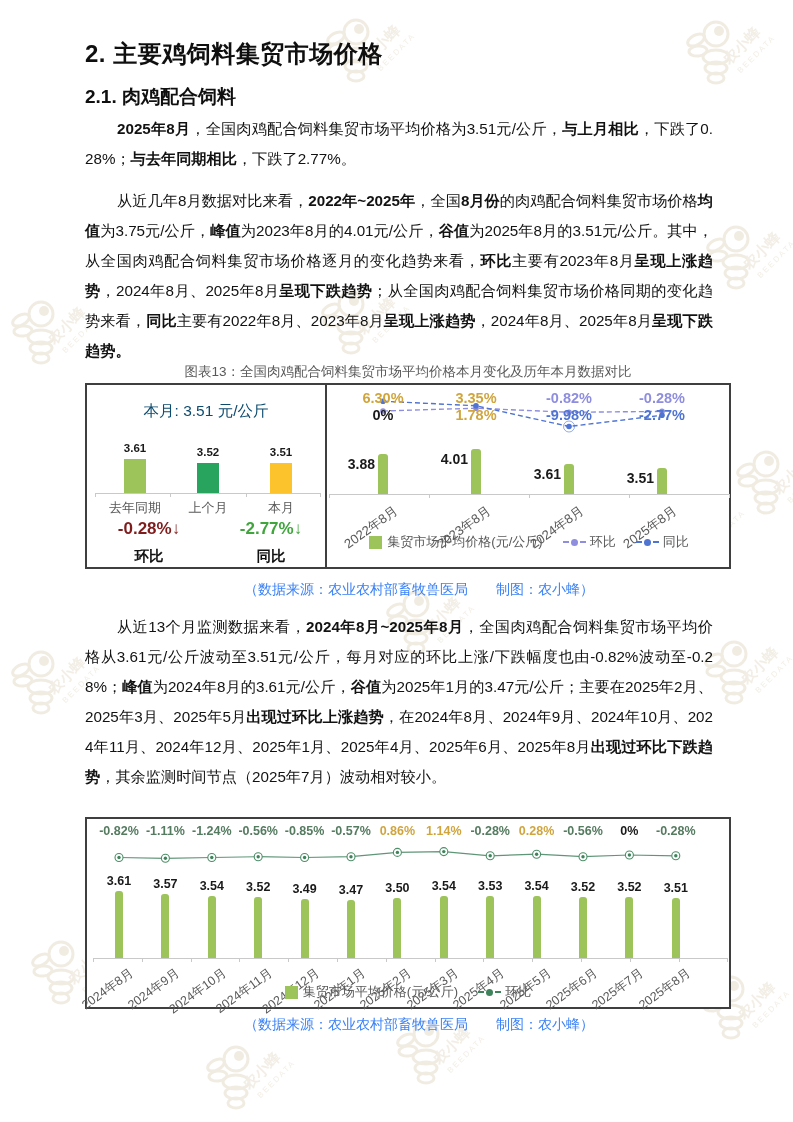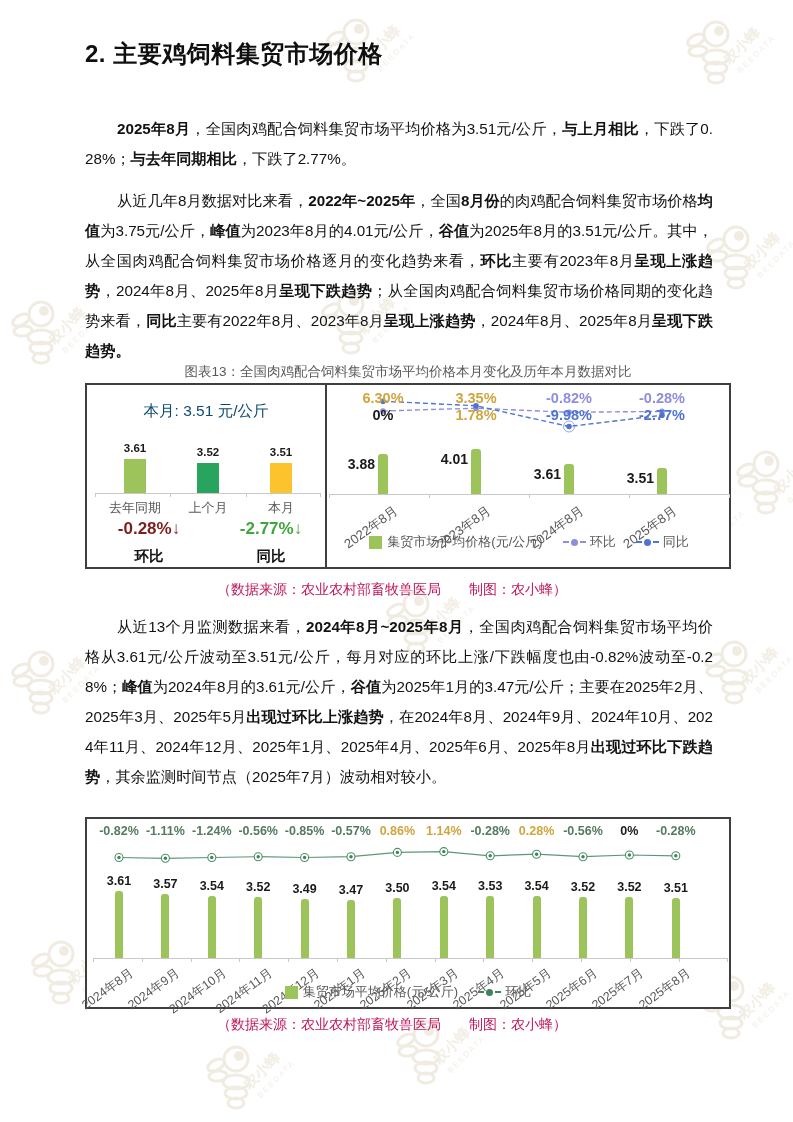--- a/index.html
+++ b/index.html
@@ -9,21 +9,21 @@
   h2.subtitle{position:absolute;left:85px;top:84px;margin:0;font-size:19px;font-weight:700;color:#0f0f0f;}
   p.para{position:absolute;left:85px;width:628px;margin:0;font-size:15.2px;line-height:30px;
          text-align:justify;word-break:break-all;text-indent:32px;color:#121212;}
   p.para b{font-weight:700;}
   .p1{top:114px;}
   .p2{top:186px;}
   .p3{top:612px;}
   .caption{position:absolute;left:85px;width:646px;text-align:center;font-size:13.5px;color:#595959;}
   .cap13{top:363px;}
   .cap14{top:793px;}
-  .source{position:absolute;left:69px;width:646px;text-align:center;font-size:14px;color:#be185d;}
+  .source{position:absolute;left:96px;width:646px;text-align:center;font-size:14px;color:#3b82f6;}
   .src13{top:581px;}
   .src14{top:1016px;}
   .figbox{position:absolute;left:85px;width:646px;border:2px solid #3f3f3f;background:#fff;box-sizing:border-box;}
   .box13{top:383px;height:186px;}
   .box14{top:817px;height:192px;}
   .panel-left{position:absolute;left:0;top:0;width:240px;height:100%;border-right:2px solid #3f3f3f;box-sizing:border-box;}
   .panel-right{position:absolute;left:240px;top:0;width:404px;height:100%;}
   .lm{display:inline-flex;align-items:center;gap:2px;margin-right:4px;}
   .lm i{display:block;width:6px;height:2px;background:currentColor;}
   .lm b{display:block;width:7px;height:7px;border-radius:50%;background:currentColor;}
@@ -290,20 +290,21 @@
           <circle cx="39" cy="21" r="5" fill="#e5ddcc"></circle>
           <g transform="rotate(-45 62 48)" fill="#e8e1d2">
             <text x="48" y="44" font-size="15" font-weight="700" font-family="Liberation Sans, sans-serif">农小蜂</text>
             <text x="50" y="58" font-size="8" letter-spacing="2" font-family="Liberation Sans, sans-serif">BEEDATA</text>
           </g>
         </svg>
       </div>
     </div>
 
   <h1 class="title">2.  主要鸡饲料集贸市场价格</h1>
+  <h2 class="subtitle">2.1.  肉鸡配合饲料</h2>
 
   <p class="para p1"><b>2025年8月</b><span>，全国肉鸡配合饲料集贸市场平均价格为3.51元/公斤，</span><b>与上月相比</b><span>，下跌了0.28%；</span><b>与去年同期相比</b><span>，下跌了2.77%。</span></p>
   <p class="para p2"><span>从近几年8月数据对比来看，</span><b>2022年~2025年</b><span>，全国</span><b>8月份</b><span>的肉鸡配合饲料集贸市场价格</span><b>均值</b><span>为3.75元/公斤，</span><b>峰值</b><span>为2023年8月的4.01元/公斤，</span><b>谷值</b><span>为2025年8月的3.51元/公斤。其中，从全国肉鸡配合饲料集贸市场价格逐月的变化趋势来看，</span><b>环比</b><span>主要有2023年8月</span><b>呈现上涨趋势</b><span>，2024年8月、2025年8月</span><b>呈现下跌趋势</b><span>；从全国肉鸡配合饲料集贸市场价格同期的变化趋势来看，</span><b>同比</b><span>主要有2022年8月、2023年8月</span><b>呈现上涨趋势</b><span>，2024年8月、2025年8月</span><b>呈现下跌趋势。</b></p>
   <p class="para p3"><span>从近13个月监测数据来看，</span><b>2024年8月~2025年8月</b><span>，全国肉鸡配合饲料集贸市场平均价格从3.61元/公斤波动至3.51元/公斤，每月对应的环比上涨/下跌幅度也由-0.82%波动至-0.28%；</span><b>峰值</b><span>为2024年8月的3.61元/公斤，</span><b>谷值</b><span>为2025年1月的3.47元/公斤；主要在2025年2月、2025年3月、2025年5月</span><b>出现过环比上涨趋势</b><span>，在2024年8月、2024年9月、2024年10月、2024年11月、2024年12月、2025年1月、2025年4月、2025年6月、2025年8月</span><b>出现过环比下跌趋势</b><span>，其余监测时间节点（2025年7月）波动相对较小。</span></p>
 
   <div class="caption cap13">图表13：全国肉鸡配合饲料集贸市场平均价格本月变化及历年本月数据对比</div>
   <div class="figbox box13">
     <div class="panel-left" id="fig13-left">
         <div style="position: absolute; left: 0px; top: 16px; width: 100%; text-align: center; font-size: 15.5px; color: #0c4a6e;">本月: 3.51 元/公斤</div>
         <div style="position: absolute; left: 8px; top: 108px; width: 226px; height: 1px; background: rgb(201, 201, 201);"></div>

